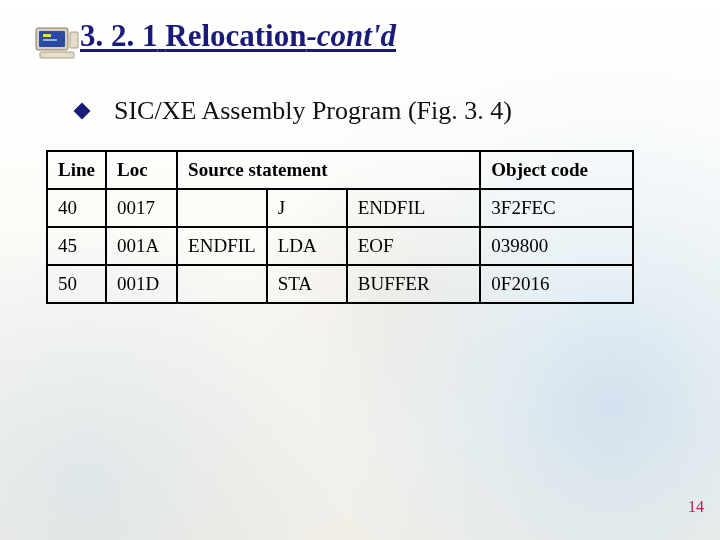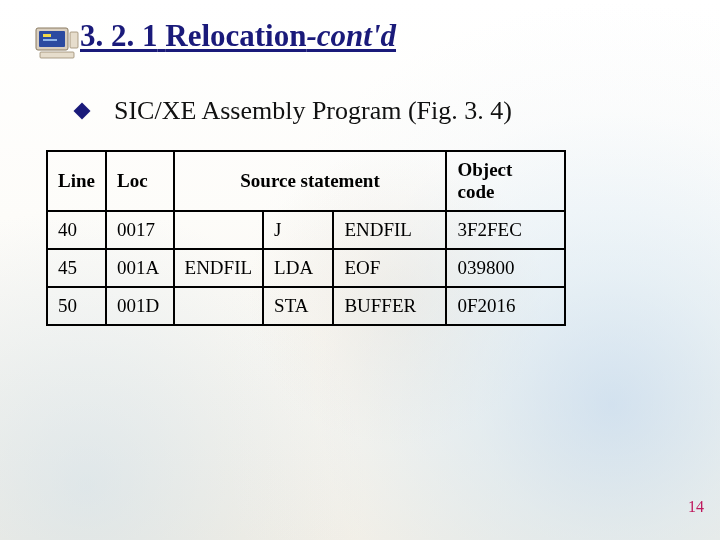--- a/index.html
+++ b/index.html
@@ -43,34 +43,34 @@
   }
   .bullet-text {
     font-size: 26px;
     color: #111;
     margin-left: 16px;
   }
   .bullet-text .fig { color: #111; }
   table.code {
     border-collapse: collapse;
     margin-left: 12px;
-    width: 520px;
+    width: 588px;
     font-size: 19px;
   }
   table.code th, table.code td {
     border: 2px solid #000;
     padding: 7px 10px 7px 10px;
     text-align: left;
     font-weight: normal;
     background: rgba(255,255,255,0);
   }
   table.code th {
     font-weight: bold;
   }
-  table.code th.src { text-align: center; }
+  table.code th.src { }
   .col-line { width: 56px; }
   .col-loc  { width: 74px; }
   .col-lbl  { width: 88px; }
   .col-op   { width: 88px; }
   .col-arg  { width: 150px; }
   .col-obj  { width: 180px; }
   .pagenum {
     position: absolute;
     right: 16px;
     bottom: 24px;

